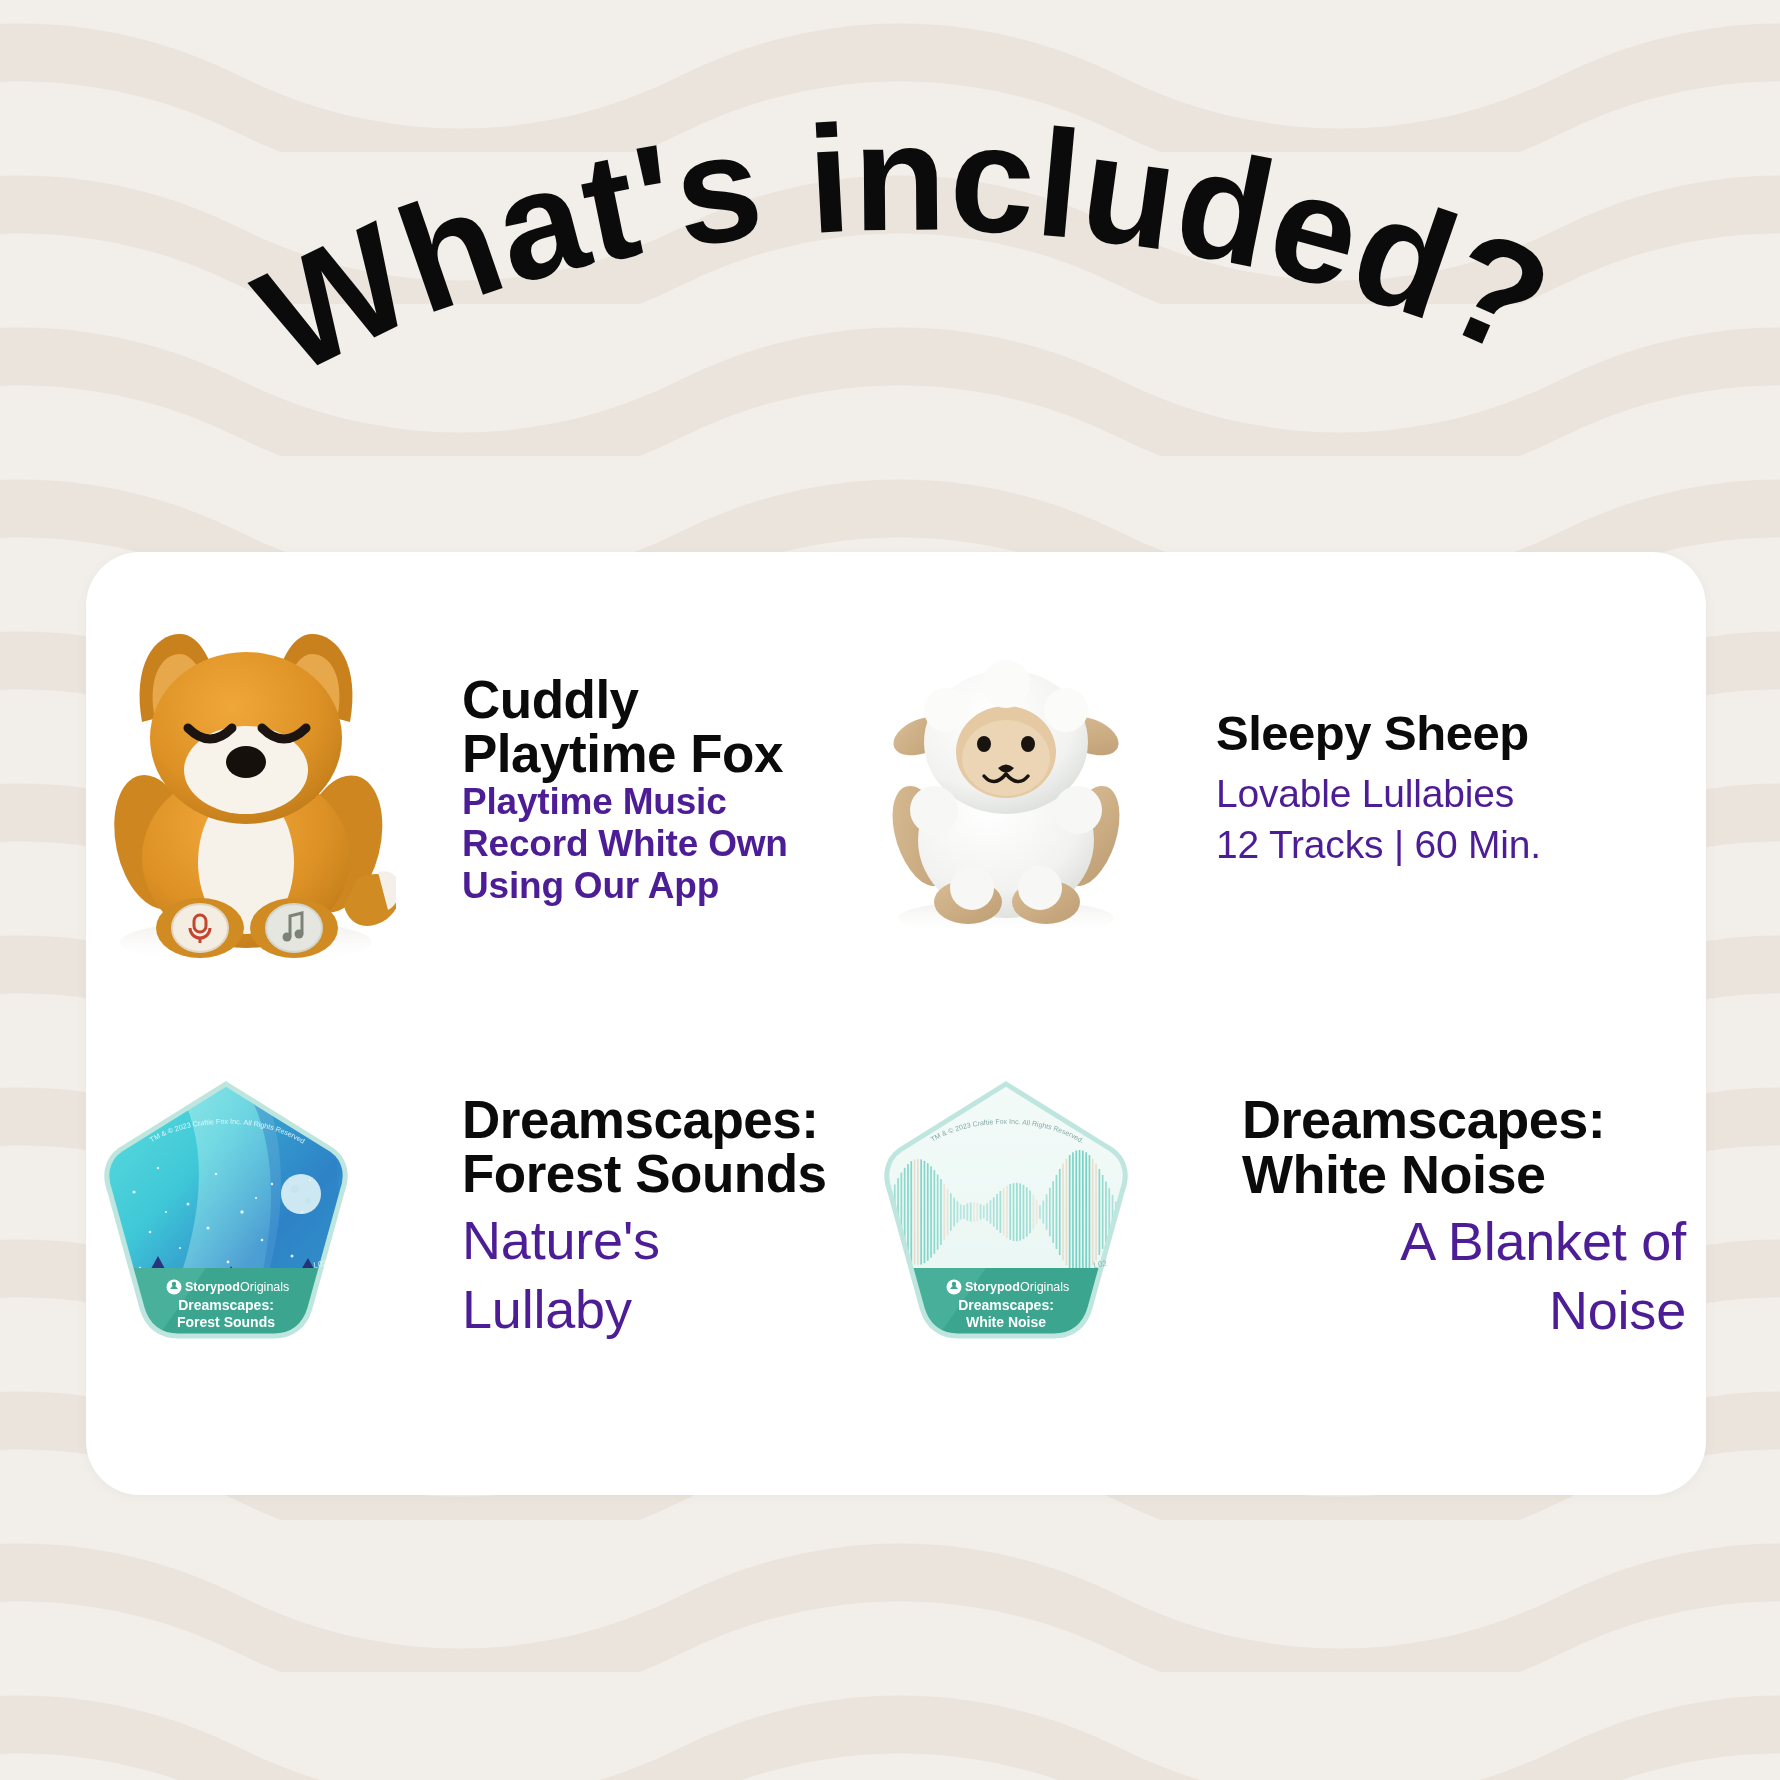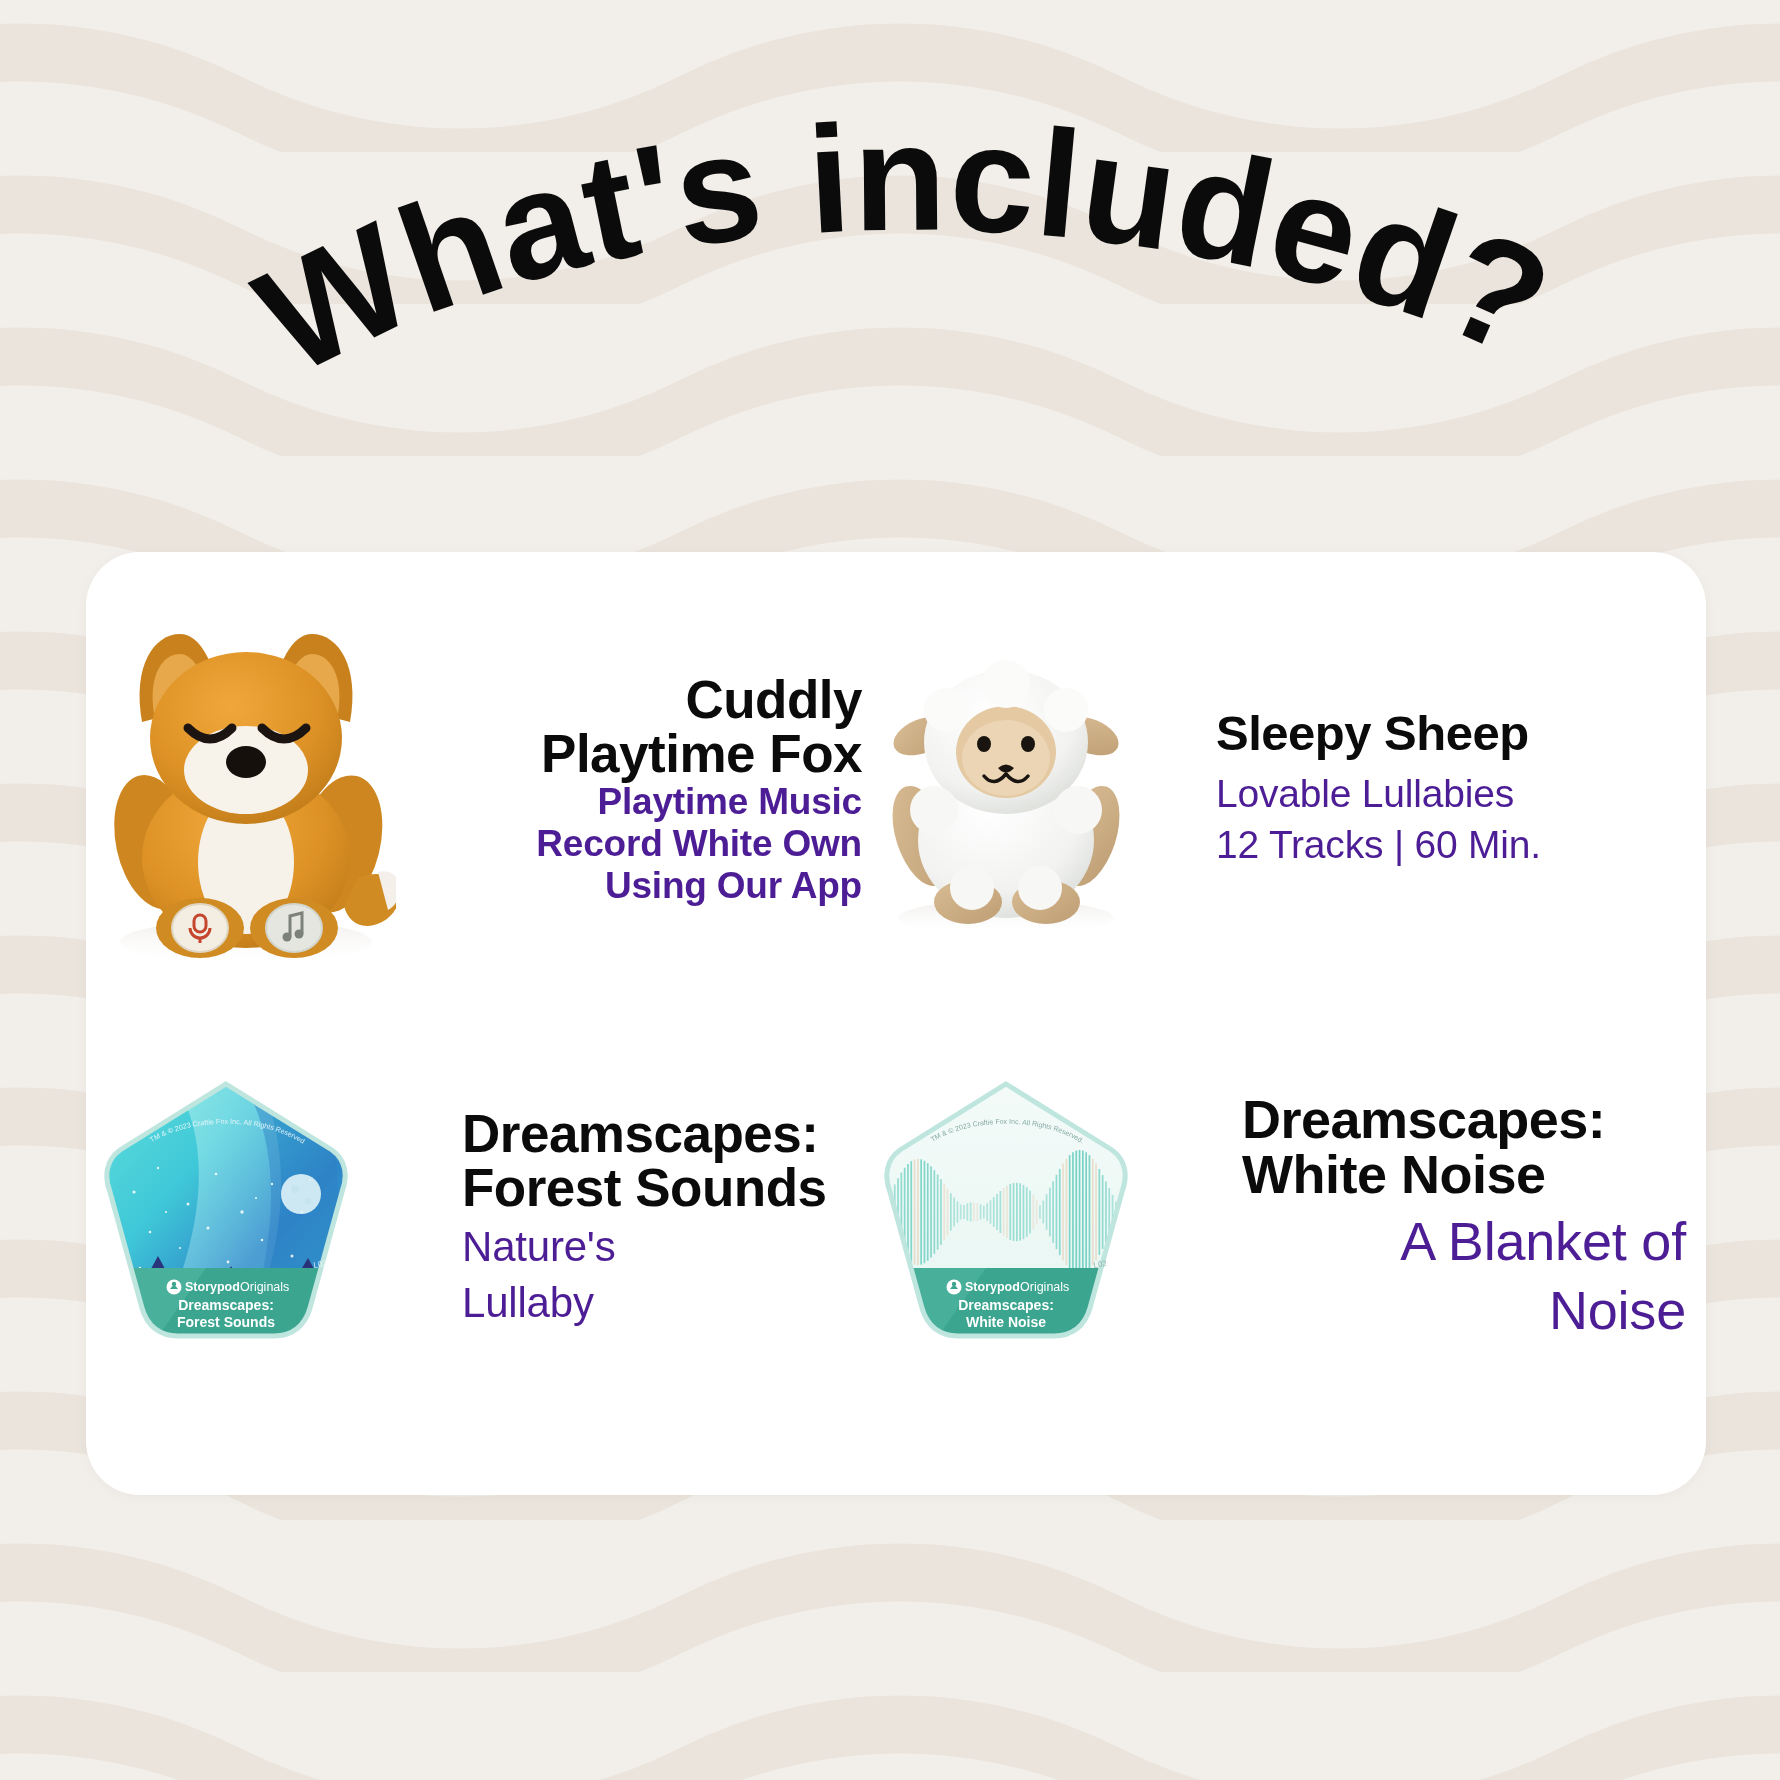--- a/index.html
+++ b/index.html
@@ -37,21 +37,21 @@
     left: 86px; top: 552px;
     width: 1620px; height: 943px;
     background: #FFFFFF;
     border-radius: 54px;
     box-shadow: 0 2px 14px rgba(0,0,0,0.035);
   }
 
   .row { position: absolute; display: flex; align-items: center; }
 
   
-  #row-fox   { left: 10px;  top: 18px;  width: 790px; height: 440px; text-align: right; }
+  #row-fox   { left: 10px;  top: 18px;  width: 790px; height: 440px; }
   #row-sheep { left: 790px; top: 18px;  width: 810px; height: 440px; }
   #row-forest{ left: 10px;  top: 455px; width: 790px; height: 420px; }
   #row-white { left: 790px; top: 455px; width: 810px; height: 420px; }
 
   .media { position: relative; flex: none; }
   .copy  { position: relative; }
 
   .h-title {
     font-weight: 700;
     color: #0B0B0B;
@@ -70,21 +70,21 @@
   #fox-copy .h-sub { font-weight: 700; font-size: 37px; line-height: 1.14; }
 
   
   #sheep-copy { width: 470px; }
   #sheep-copy .h-title { font-size: 49px; margin-bottom: 10px; }
   #sheep-copy .h-sub { font-weight: 400; font-size: 39px; line-height: 1.3; }
 
   
   #forest-copy { width: 400px; }
   #forest-copy .h-title { font-size: 53px; }
-  #forest-copy .h-sub { font-weight: 400; font-size: 42px; line-height: 1.14; margin-top: 8px; }
+  #forest-copy .h-sub { font-weight: 400; font-size: 54px; line-height: 1.14; margin-top: 8px; }
 
   
   #white-copy { width: 470px; }
   #white-copy .h-title { font-size: 54px; }
   #white-copy .h-sub { font-weight: 400; font-size: 54px; line-height: 1.14; margin-top: 8px; text-align: right; }
 
   svg { display: block; }
 </style>
 </head>
 <body>

